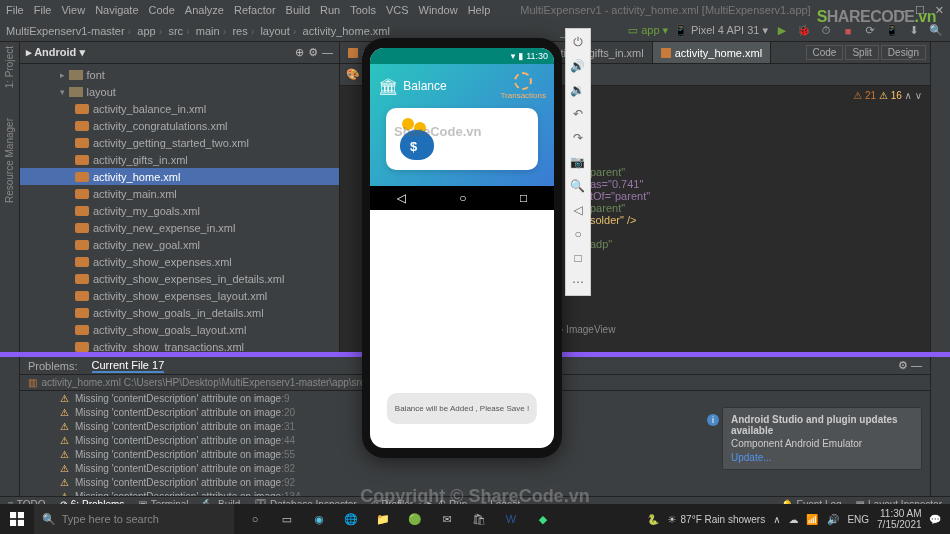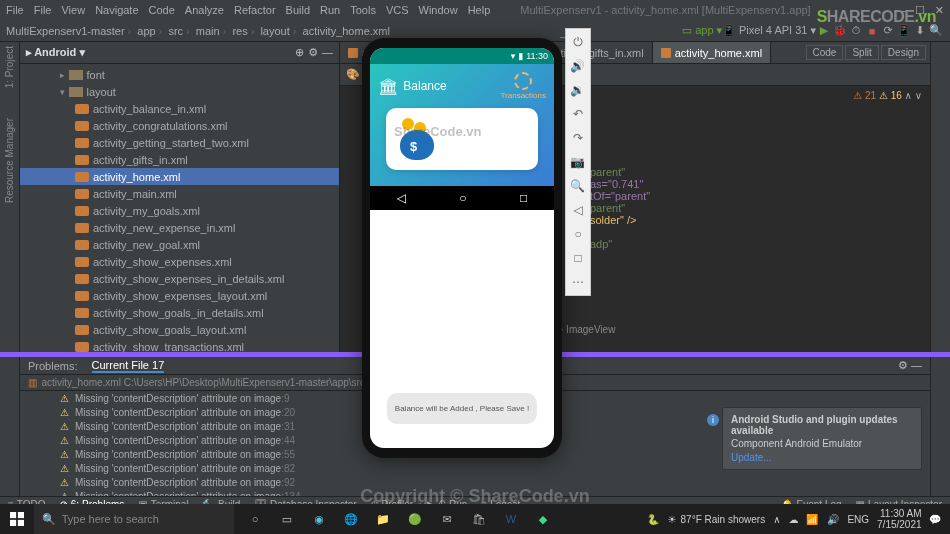--- a/index.html
+++ b/index.html
@@ -8,21 +8,21 @@
 
 .titlebar { height: 20px; background: #3c3f41; display: flex; align-items: center; padding: 0 6px; font-size: 11px; color: #aaa; }
 .titlebar .menu-item { margin-right: 10px; cursor: pointer; }
 .titlebar .project-title { margin-left: 20px; color: #777; }
 .titlebar .win-controls { margin-left: auto; display: flex; gap: 10px; }
 
 
 .toolbar { height: 22px; background: #3c3f41; display: flex; align-items: center; padding: 0 6px; font-size: 11px; border-bottom: 1px solid #222; }
 .breadcrumb span { color: #aaa; }
 .breadcrumb .sep { color: #666; margin: 0 3px; }
-.toolbar .right { margin-left: auto; display: flex; align-items: center; }
+.toolbar .right { margin-left: auto; display: flex; align-items: center; gap: 6px; }
 .toolbar .device { color: #aaa; }
 .toolbar .icon-btn { width: 16px; height: 16px; display: inline-flex; align-items: center; justify-content: center; color: #aaa; cursor: pointer; }
 
 
 .main { display: flex; height: 310px; }
 .left-gutter { width: 20px; background: #3c3f41; border-right: 1px solid #222; display: flex; flex-direction: column; align-items: center; padding-top: 4px; gap: 30px; }
 .left-gutter .vtext { writing-mode: vertical-rl; transform: rotate(180deg); font-size: 10px; color: #888; cursor: pointer; }
 
 .project-panel { width: 320px; background: #3c3f41; border-right: 1px solid #222; display: flex; flex-direction: column; }
 .panel-header { height: 22px; display: flex; align-items: center; padding: 0 6px; border-bottom: 1px solid #222; }

